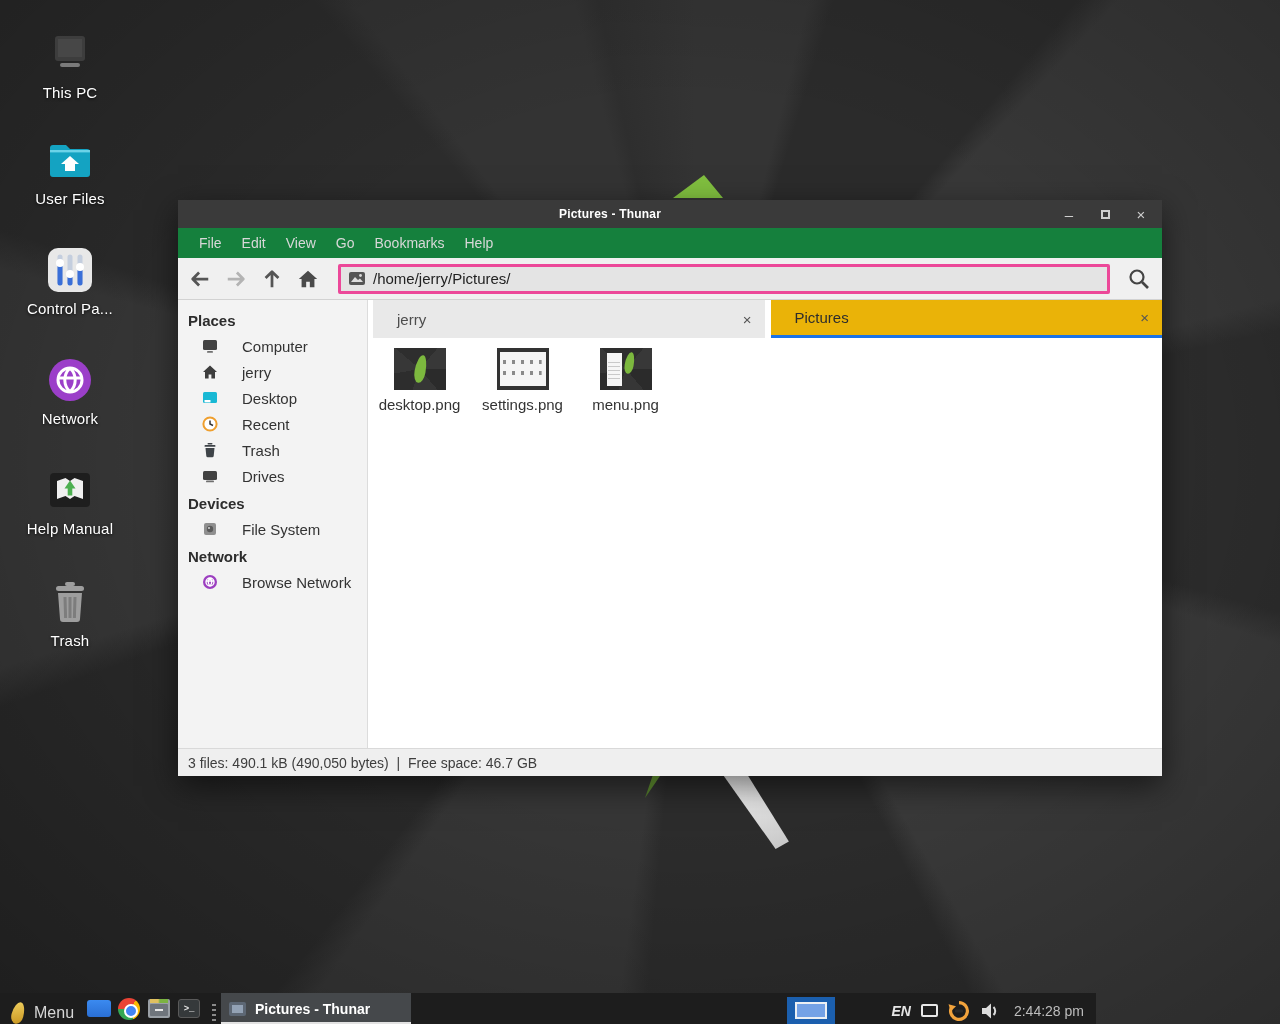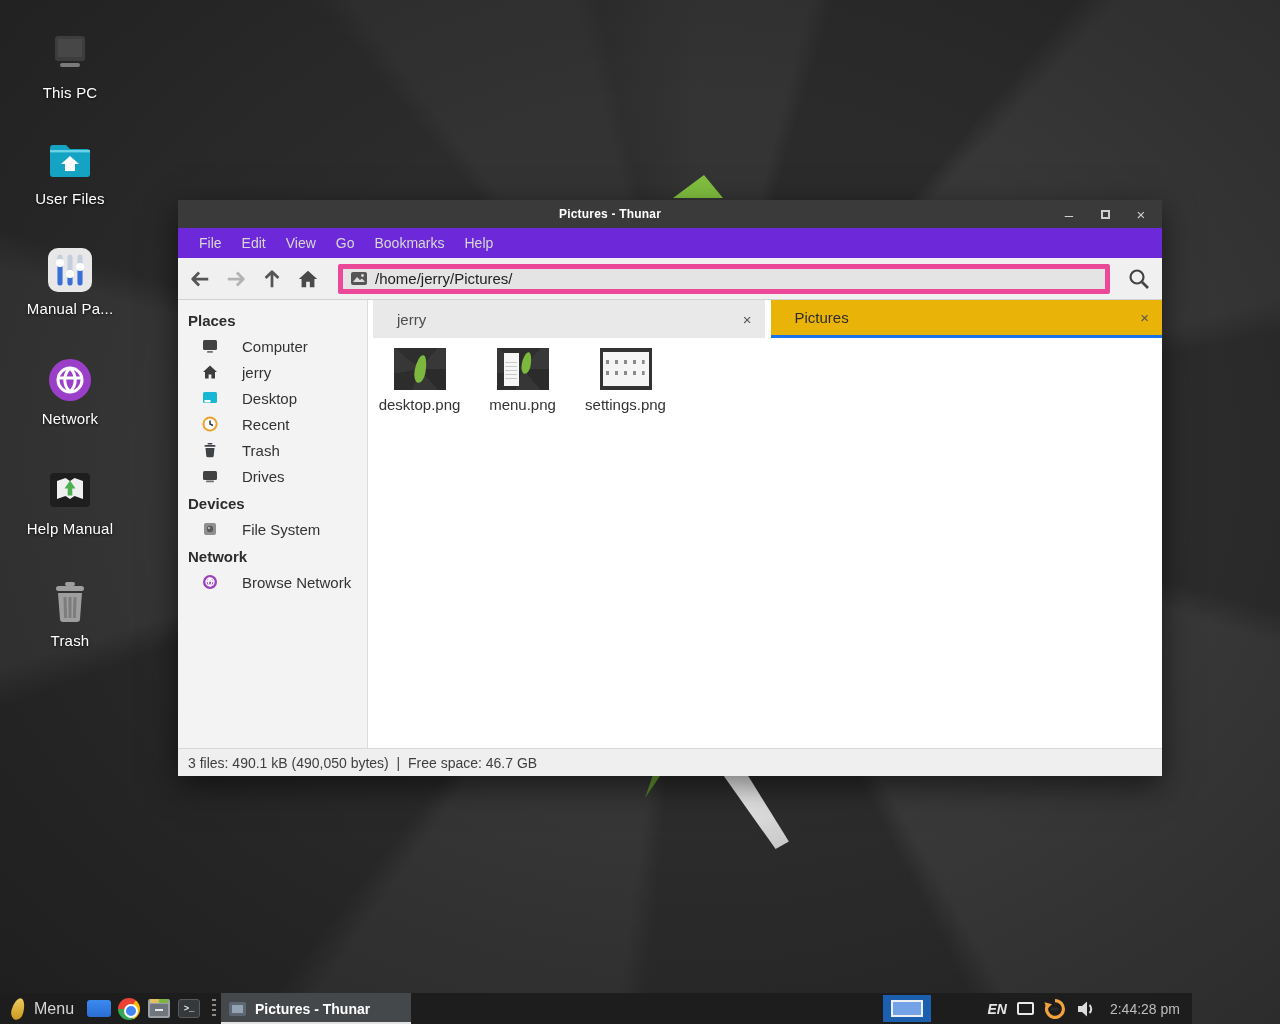--- a/index.html
+++ b/index.html
@@ -36,28 +36,28 @@
   .window { position:absolute; left:178px; top:200px; width:984px; height:576px;
     display:flex; flex-direction:column; box-shadow:0 10px 30px rgba(0,0,0,.55);
     background:#fff; }
   .titlebar { height:28px; background:#3a3a3a; position:relative; flex:0 0 28px; }
   .title { position:absolute; left:0; right:120px; top:0; height:28px; line-height:28px;
     text-align:center; color:#fff; font-size:12px; font-weight:bold; letter-spacing:.2px; }
   .winctrls { position:absolute; right:10px; top:0; height:28px; display:flex; align-items:center; gap:14px; }
   .wbtn { width:22px; height:22px; display:flex; align-items:center; justify-content:center;
     color:#cfcfcf; font-size:15px; cursor:default; }
   .wbtn .maxbox { width:9px; height:9px; border:2px solid #cfcfcf; }
-  .menubar { height:30px; background:#6d28d9; display:flex; align-items:center;
+  .menubar { height:30px; background:#15803d; display:flex; align-items:center;
     padding-left:12px; gap:2px; flex:0 0 30px; }
   .menuitem { color:#d8d8d8; font-size:14px; padding:0 9px; line-height:30px; }
   .toolbar { height:42px; background:#f0f0f0; border-bottom:1px solid #d2d2d2;
     display:flex; align-items:center; padding:0 8px 0 4px; flex:0 0 42px; }
   .navbtn { width:36px; height:34px; display:flex; align-items:center; justify-content:center; }
   .pathfield { flex:1; height:30px; margin:0 14px 0 12px; background:#e4e4e4;
-    border:5px solid #ec4899; border-radius:2px; display:flex; align-items:center;
+    border:3px solid #ec4899; border-radius:2px; display:flex; align-items:center;
     padding:0 8px; gap:8px; }
   .pathtext { font-size:15px; color:#222; }
   .searchbtn { width:30px; height:32px; display:flex; align-items:center; justify-content:center; }
 
   .content { flex:1; display:flex; min-height:0; }
   .sidebar { width:190px; background:#f3f3f3; border-right:1px solid #dcdcdc;
     padding-top:6px; overflow:hidden; }
   .sb-header { font-size:15px; font-weight:bold; color:#2d2d2d; padding:6px 10px 4px; }
   .sb-item { display:flex; align-items:center; gap:24px; padding:4px 6px 4px 24px;
     font-size:15px; color:#333; height:26px; }
@@ -90,22 +90,22 @@
       repeating-linear-gradient(90deg,#8a8a8a 0 3px, transparent 3px 9px);
     background-size:84% 4px, 84% 4px; background-position:50% 28%, 50% 62%;
     background-repeat:no-repeat; }
   .fname { font-size:15px; color:#333; margin-top:6px; }
 
   .statusbar { height:28px; background:#efefef; border-top:1px solid #d9d9d9;
     display:flex; align-items:center; padding-left:10px; font-size:14px; color:#3e3e3e;
     flex:0 0 28px; white-space:pre; }
 
   
-  .taskbar { position:absolute; left:0; bottom:0; width:1192px; height:31px;
-    background:#1d1d1d; display:flex; align-items:center; padding:0 6px; }
+  .taskbar { position:absolute; left:0; bottom:0; width:1096px; height:31px;
+    background:#1d1d1d; display:flex; align-items:flex-end; padding:0 6px; }
   .tb-logo { width:12px; height:22px; margin:0 4px 0 6px;
     background:linear-gradient(160deg,#f0d060,#c8951f);
     border-radius:55% 45% 50% 50% / 62% 62% 38% 38%; transform:rotate(14deg); }
   .tb-menu-label { color:#d6d6d6; font-size:16px; margin:0 10px 0 6px; }
   .tb-ic { width:30px; height:31px; display:flex; align-items:center; justify-content:center; }
   .tb-blue { width:24px; height:17px; background:linear-gradient(#3b8af0,#2a6fd4); border-radius:3px; }
   .chrome { width:22px; height:22px; border-radius:50%; position:relative;
     background:conic-gradient(from -90deg, #ea4335 0 130deg, #fbbc05 130deg 245deg, #34a853 245deg 360deg); }
   .chrome::after { content:""; position:absolute; left:6px; top:6px; width:10px; height:10px;
     border-radius:50%; background:#4285f4; border:2px solid #fff; }
@@ -171,21 +171,21 @@
       <line x1="23" y1="10" x2="23" y2="36" stroke="#c4cede" stroke-width="5" stroke-linecap="round"></line>
       <line x1="33" y1="10" x2="33" y2="36" stroke="#c4cede" stroke-width="5" stroke-linecap="round"></line>
       <line x1="13" y1="18" x2="13" y2="36" stroke="#3a6fd8" stroke-width="5" stroke-linecap="round"></line>
       <line x1="23" y1="28" x2="23" y2="36" stroke="#3a6fd8" stroke-width="5" stroke-linecap="round"></line>
       <line x1="33" y1="22" x2="33" y2="36" stroke="#3a6fd8" stroke-width="5" stroke-linecap="round"></line>
       <circle cx="13" cy="16" r="4" fill="#fff"></circle>
       <circle cx="23" cy="27" r="4" fill="#fff"></circle>
       <circle cx="33" cy="20" r="4" fill="#fff"></circle>
     </svg>
   </div>
-  <div class="lbl">Manual Pa...</div>
+  <div class="lbl">Control Pa...</div>
 </div>
 
 <div class="dicon" style="top:352px">
   <div class="ic">
     <svg width="46" height="46" viewBox="0 0 46 46">
       <circle cx="23" cy="23" r="21" fill="#9b3fc9"></circle>
       <circle cx="23" cy="23" r="12" fill="none" stroke="#fff" stroke-width="3"></circle>
       <path d="M11.5 21 h23 M23 11.2 a16 16 0 0 1 0 23.6 M23 11.2 a16 16 0 0 0 0 23.6" stroke="#fff" stroke-width="3" fill="none"></path>
     </svg>
   </div>
@@ -361,31 +361,31 @@
       </div>
 
       <div class="filegrid">
         <div class="fitem">
           <div class="thumb thumb-dark">
             <div class="bean" style="left:21px; top:7px;"></div>
           </div>
           <div class="fname">desktop.png</div>
         </div>
         <div class="fitem">
+          <div class="thumb thumb-settings">
+            <div class="inner"></div>
+          </div>
+          <div class="fname">settings.png</div>
+        </div>
+        <div class="fitem">
           <div class="thumb thumb-dark">
             <div class="panelwhite"></div>
             <div class="bean" style="left:25px; top:4px; width:9px; height:22px;"></div>
           </div>
           <div class="fname">menu.png</div>
-        </div>
-        <div class="fitem">
-          <div class="thumb thumb-settings">
-            <div class="inner"></div>
-          </div>
-          <div class="fname">settings.png</div>
         </div>
       </div>
     </div>
   </div>
 
   <div class="statusbar">
     <span>3 files: 490.1 kB (490,050 bytes)  |  Free space: 46.7 GB</span>
   </div>
 </div>
 

